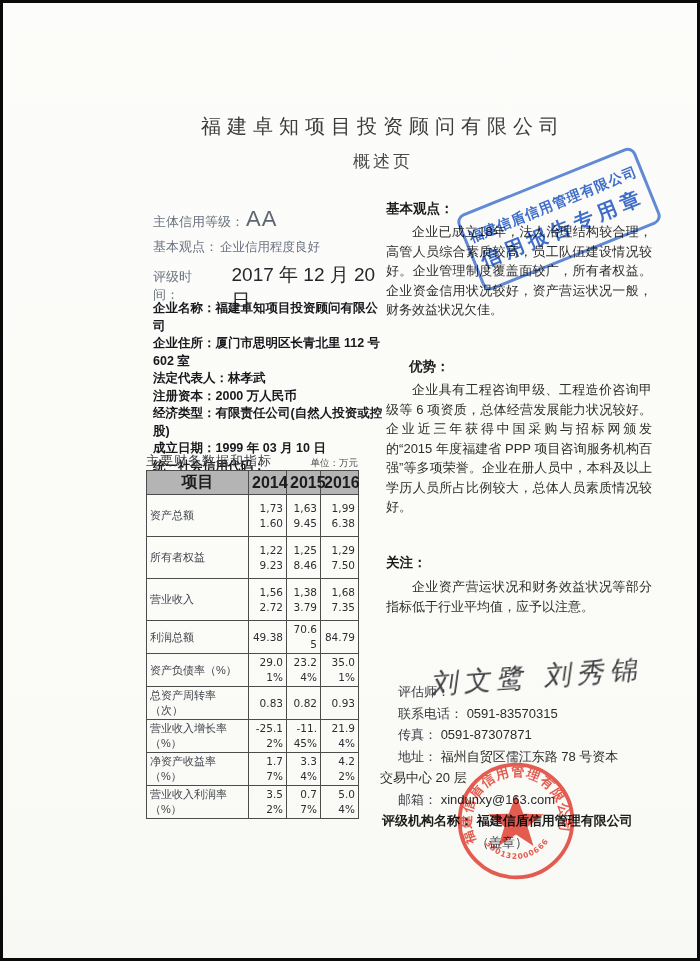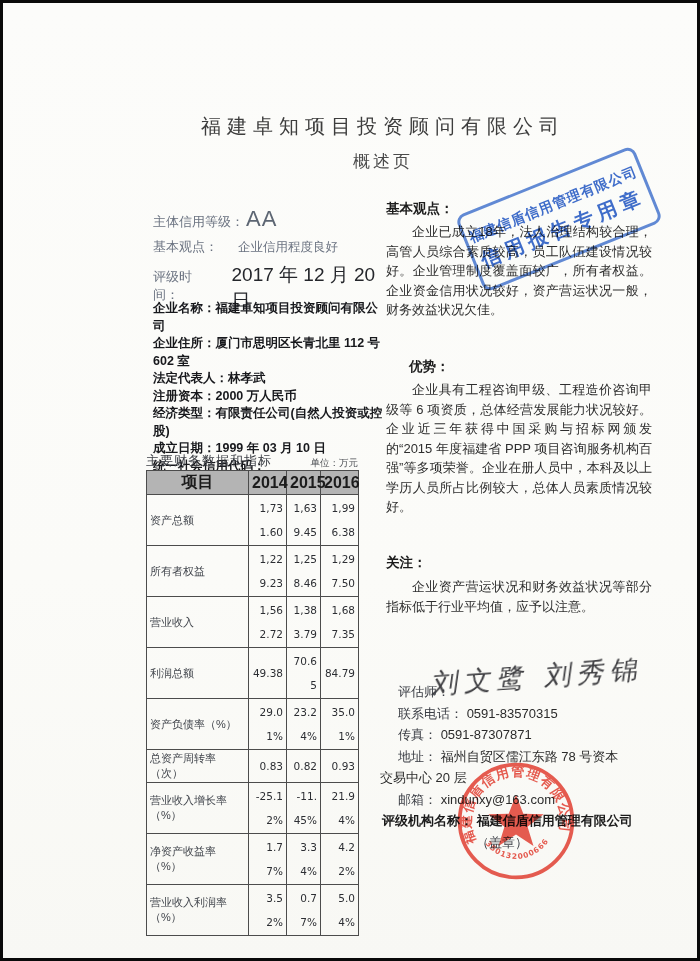--- a/index.html
+++ b/index.html
@@ -11,40 +11,40 @@
   }
   
   .doc-title{position:absolute;top:110px;left:150px;width:460px;text-align:center;
     font-size:20px;letter-spacing:6px;color:#3d3d3d;font-weight:500;}
   .doc-subtitle{position:absolute;top:147px;left:150px;width:460px;text-align:center;
     font-size:17px;letter-spacing:3px;color:#4a4a4a;}
   
   .rating{position:absolute;top:203px;left:150px;width:240px;color:#6a7280;}
   .rating-row{display:flex;align-items:baseline;margin-bottom:6px;font-size:13px;}
   .rating-grade{font-size:22px;letter-spacing:1px;color:#5d6673;margin-left:2px;}
-  .rating-def{font-size:12.5px;color:#6a7280;margin-left:20px;}
+  .rating-def{font-size:12.5px;color:#6a7280;margin-left:2px;}
   .rating-date{font-size:19px;color:#24262b;font-weight:normal;margin-left:16px;}
   
   .company{position:absolute;top:297px;left:150px;width:230px;
     font-size:12.5px;font-weight:bold;color:#17181c;line-height:17.5px;}
   
   .tbl-caption{position:absolute;top:449px;left:143px;width:212px;display:flex;
     justify-content:space-between;align-items:flex-end;}
   .tbl-caption .t1{font-size:13px;color:#3c3f45;letter-spacing:1px;}
   .tbl-caption .t2{font-size:9.5px;color:#4a4d52;}
   table.fin{position:absolute;top:467px;left:143px;width:212px;border-collapse:collapse;
     table-layout:fixed;}
   table.fin td,table.fin th{border:1px solid #4c4c4c;padding:1px 3px;}
   table.fin th{background:#b4b4b4;font-size:16px;color:#1c1c1c;font-weight:bold;
     text-align:center;height:18px;}
   table.fin col.c0{width:102px;} table.fin col.c1{width:38px;}
   table.fin col.c2{width:34px;}  table.fin col.c3{width:38px;}
   table.fin td.c-label{font-size:11px;color:#41454c;text-align:left;}
   table.fin td.c-num{font-size:10.5px;color:#2c2e33;text-align:right;
-    font-family:"DejaVu Sans",sans-serif;word-break:break-all;line-height:24px;}
+    font-family:"DejaVu Sans",sans-serif;word-break:break-all;line-height:15px;}
   table.fin tbody tr:nth-child(-n+3) td{height:39px;vertical-align:middle;}
   table.fin tbody tr:nth-child(n+4) td{height:19px;}
   
   .rc{position:absolute;left:383px;width:266px;}
   .rc-h{font-size:13.5px;font-weight:bold;color:#1c1c1c;}
   .rc-p{font-size:13px;line-height:19.5px;color:#2e2e2e;text-align:justify;
     text-indent:2em;}
   
   .contact{position:absolute;left:383px;top:678px;width:280px;padding-left:12px;
     font-size:13px;color:#2b2b2b;box-sizing:border-box;}

